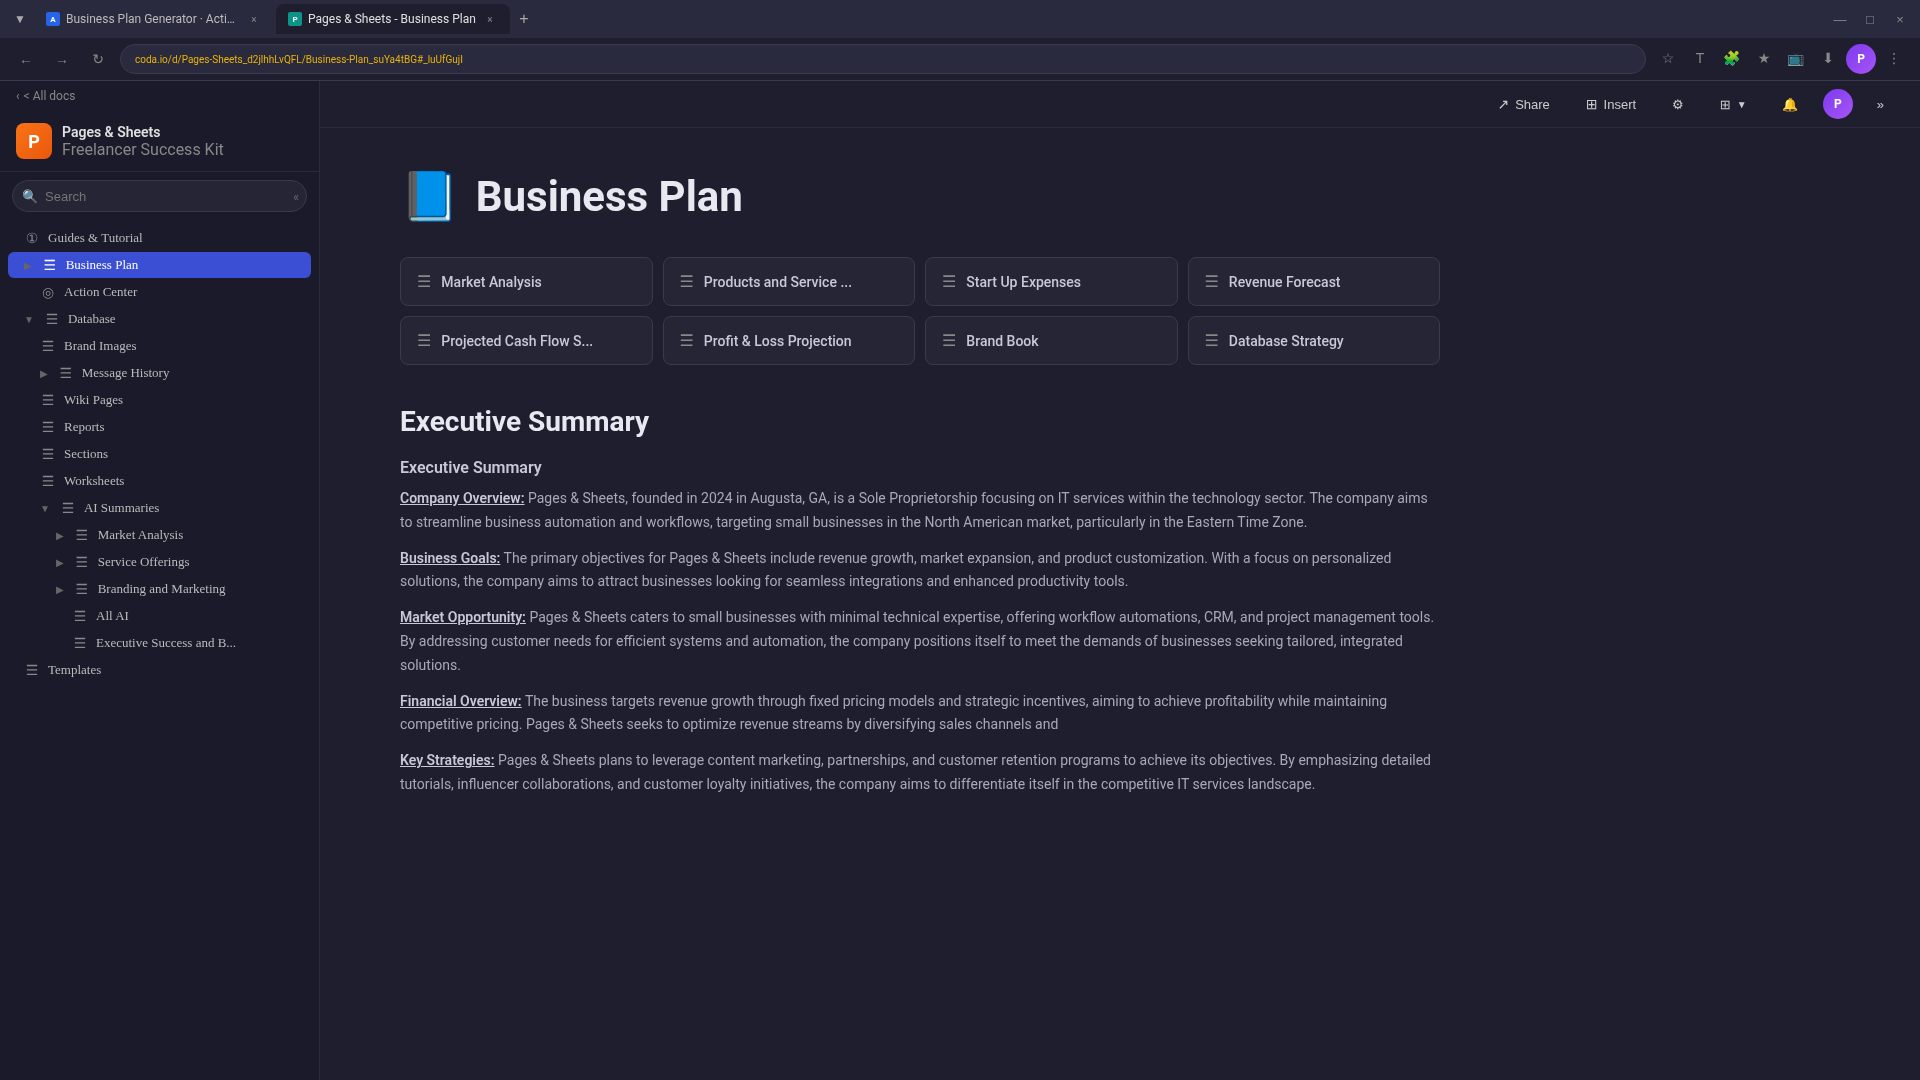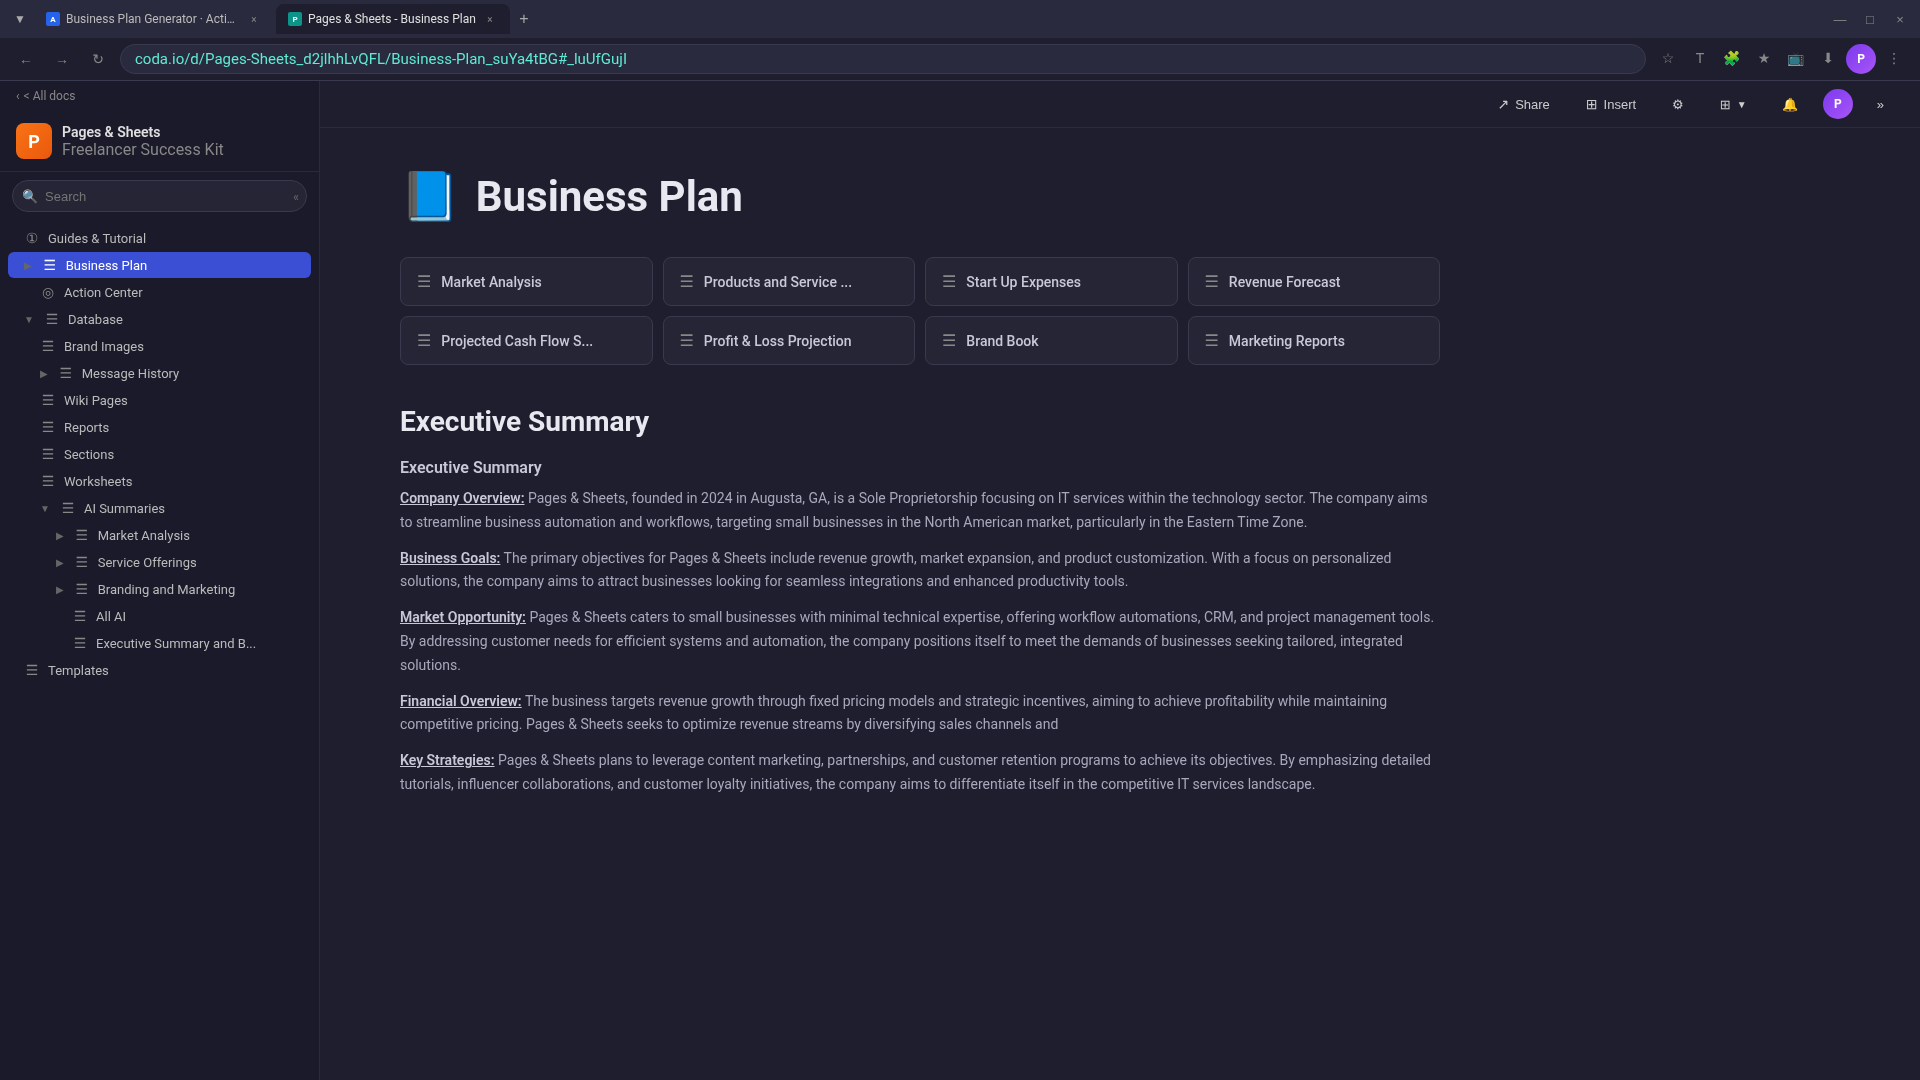--- a/index.html
+++ b/index.html
@@ -87,21 +87,21 @@
       display: flex; align-items: center; justify-content: center;
       border-radius: 50%; font-size: 14px;
     }
     .url-bar {
       flex: 1; height: 30px;
       background: #2a2a3e; border: 1px solid #3a3a4e;
       border-radius: 15px; padding: 0 14px;
       color: #ccc; font-size: 13px;
       display: flex; align-items: center;
     }
-    .url-text { color: #5eead4; font-size: 15px; }
+    .url-text { color: #eab308; font-size: 10px; }
     .browser-actions {
       display: flex; gap: 4px;
     }
     .browser-action-btn {
       width: 28px; height: 28px;
       background: none; border: none;
       color: #888; cursor: pointer;
       display: flex; align-items: center; justify-content: center;
       border-radius: 50%; font-size: 14px;
     }
@@ -175,21 +175,21 @@
       display: flex; align-items: center;
       padding: 5px 16px; cursor: pointer;
       border-radius: 6px; margin: 1px 8px;
       font-size: 13px; color: #bbb;
       gap: 8px;
     }
     .nav-item.active { background: #3b4fd4; color: white; }
     .nav-item.active .nav-icon { color: white; }
     .nav-icon { font-size: 14px; color: #888; flex-shrink: 0; width: 16px; text-align: center; }
     .nav-expand { font-size: 10px; color: #666; margin-right: 2px; }
-    .nav-label { flex: 1; }
+    .nav-label { flex: 1; font-family: Liberation Serif, serif; }
     .nav-indent-1 { padding-left: 32px; }
     .nav-indent-2 { padding-left: 48px; }
     .nav-indent-3 { padding-left: 64px; }
 
     
     .main-content {
       flex: 1; overflow-y: auto;
       background: #1e1e2e;
       position: relative;
     }
@@ -447,21 +447,21 @@
         <span class="nav-label">Branding and Marketing</span>
       </div>
 
       <div class="nav-item nav-indent-3">
         <span class="nav-icon">☰</span>
         <span class="nav-label">All AI</span>
       </div>
 
       <div class="nav-item nav-indent-3">
         <span class="nav-icon">☰</span>
-        <span class="nav-label">Executive Summary and B...</span>
+        <span class="nav-label">Executive Success and B...</span>
       </div>
 
       <div class="nav-item">
         <span class="nav-icon">☰</span>
         <span class="nav-label">Templates</span>
       </div>
 
     </div>
   </div>
 
@@ -523,21 +523,21 @@
         <div class="card-item">
           <span class="card-icon">☰</span>
           <span class="card-label">Profit &amp; Loss Projection</span>
         </div>
         <div class="card-item">
           <span class="card-icon">☰</span>
           <span class="card-label">Brand Book</span>
         </div>
         <div class="card-item">
           <span class="card-icon">☰</span>
-          <span class="card-label">Marketing Reports</span>
+          <span class="card-label">Database Strategy</span>
         </div>
       </div>
 
       <div class="doc-section">
         <h2 class="section-heading">Executive Summary</h2>
         <div class="sub-heading">Executive Summary</div>
 
         <p class="para">
           <strong>Company Overview:</strong>
           <span> Pages &amp; Sheets, founded in 2024 in Augusta, GA, is a Sole Proprietorship focusing on IT services within the technology sector. The company aims to streamline business automation and workflows, targeting small businesses in the North American market, particularly in the Eastern Time Zone.</span>

